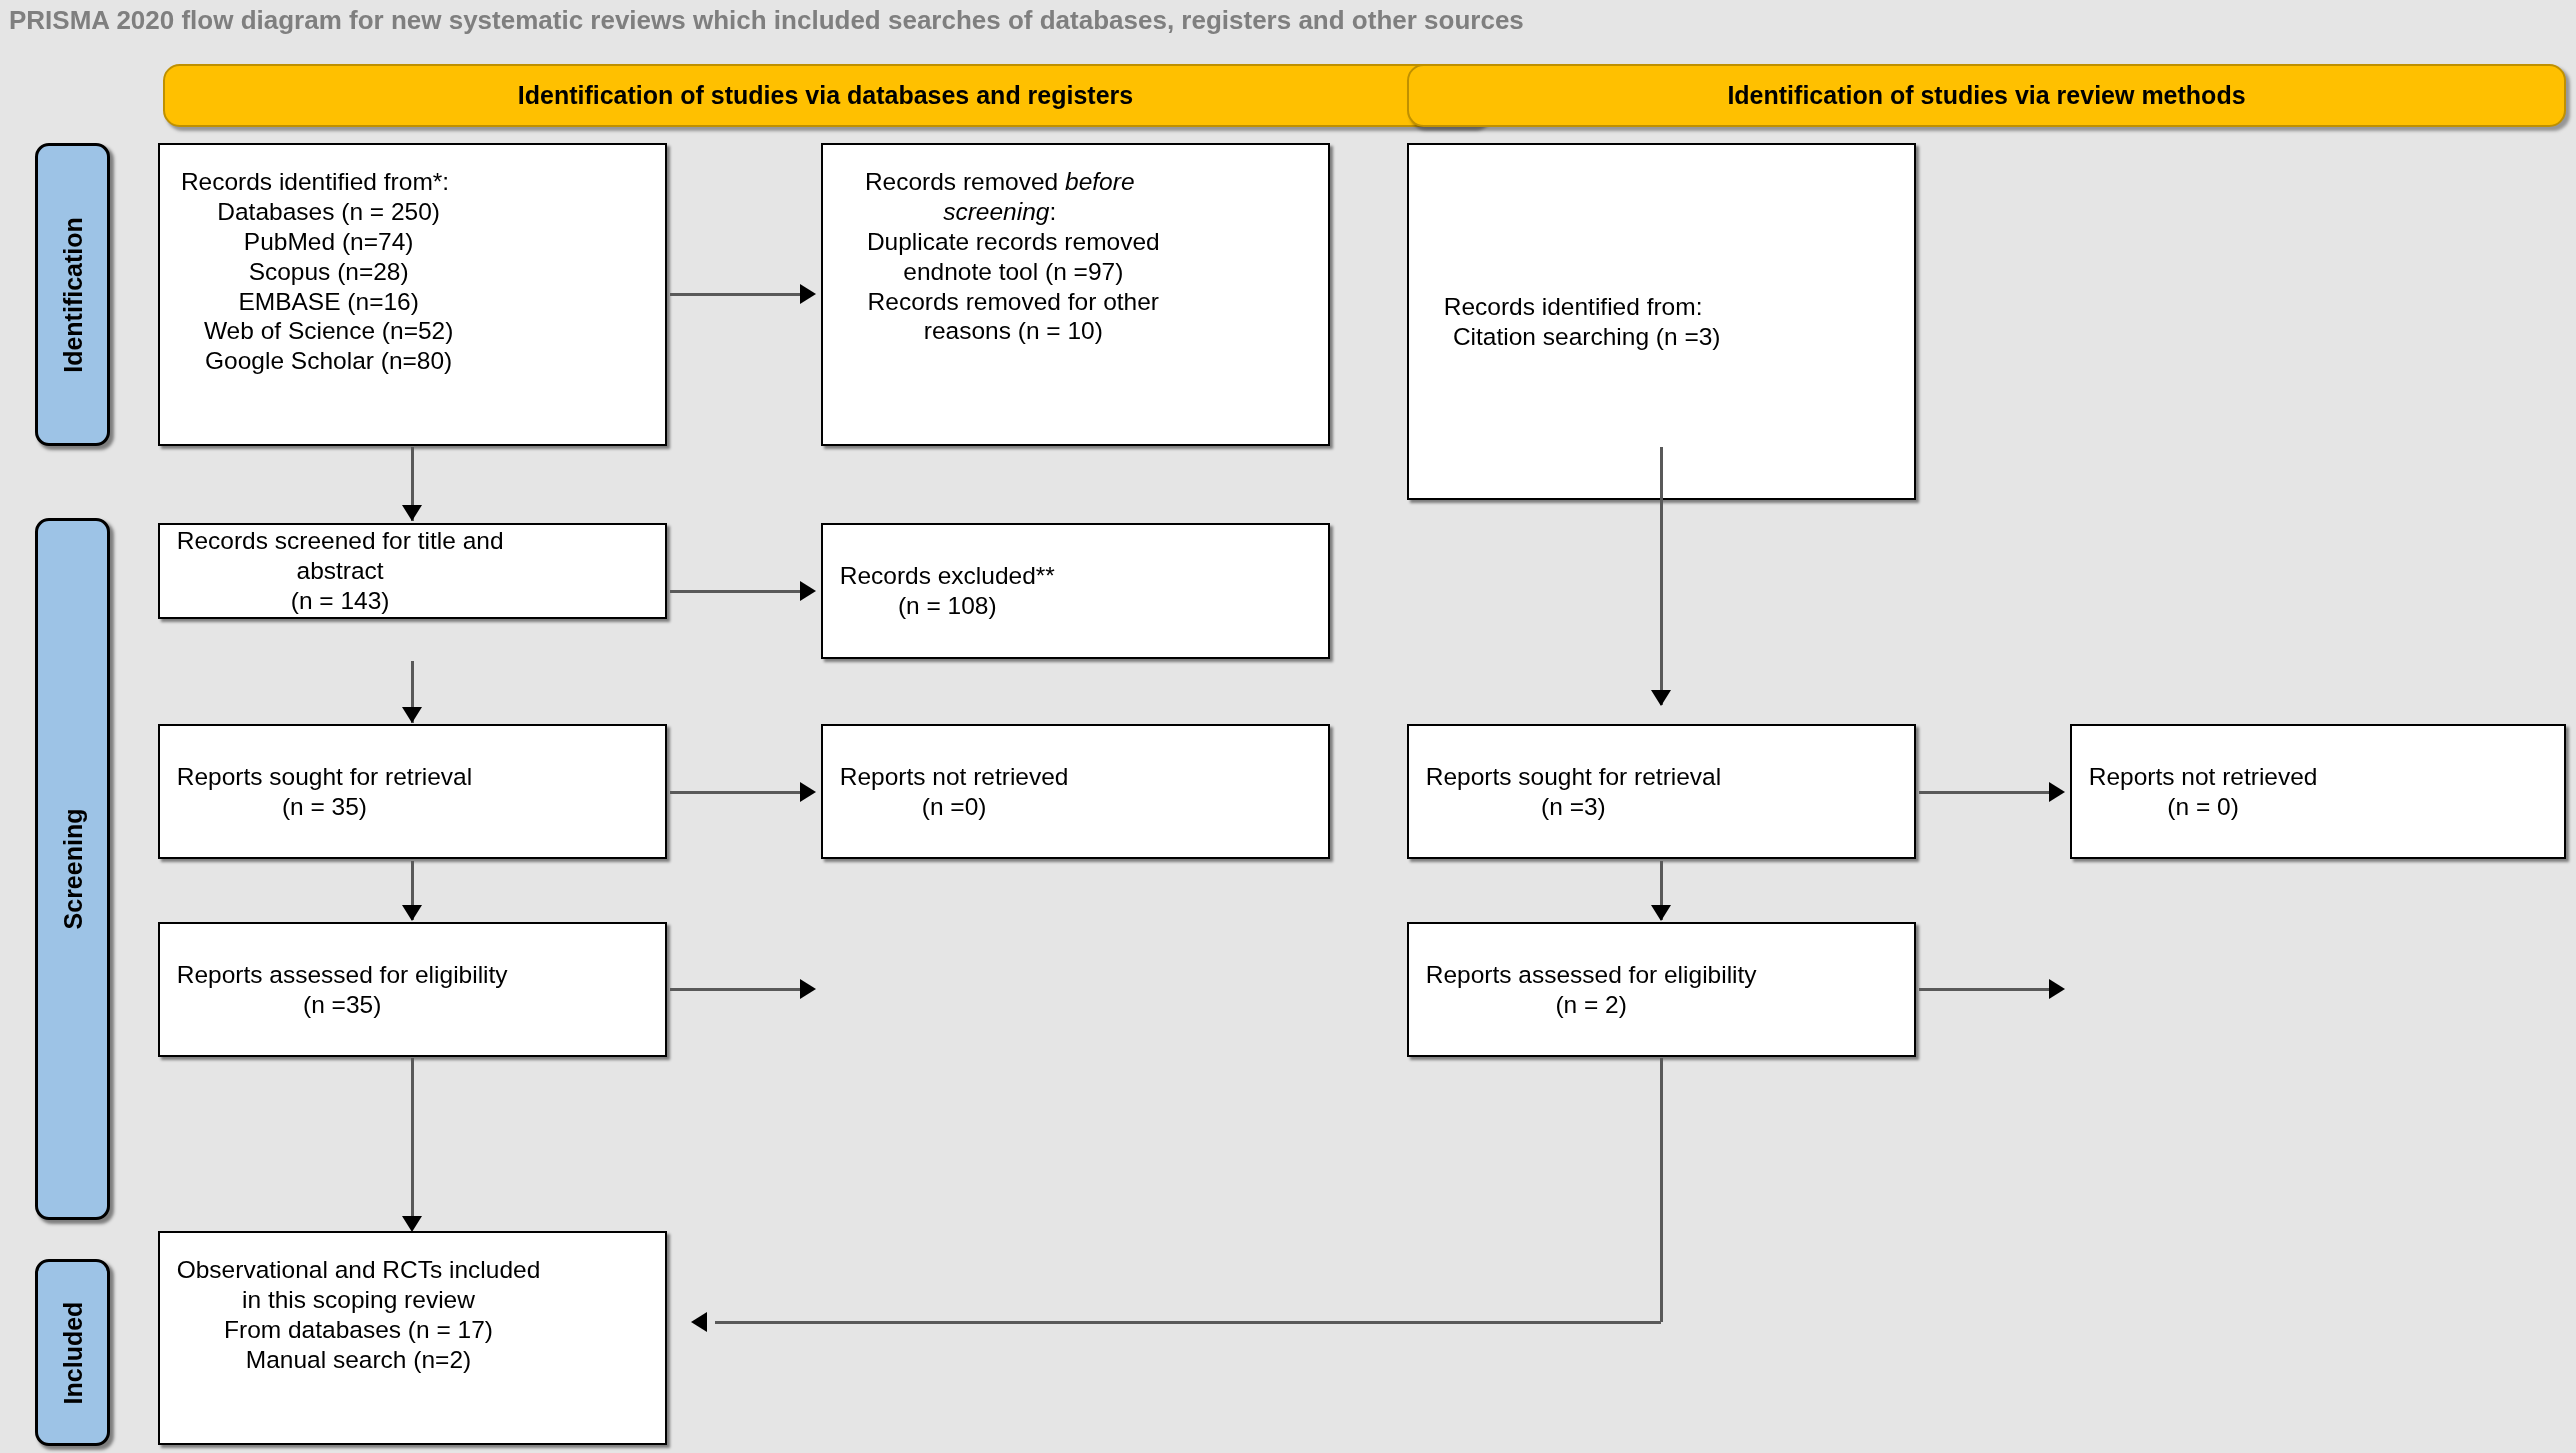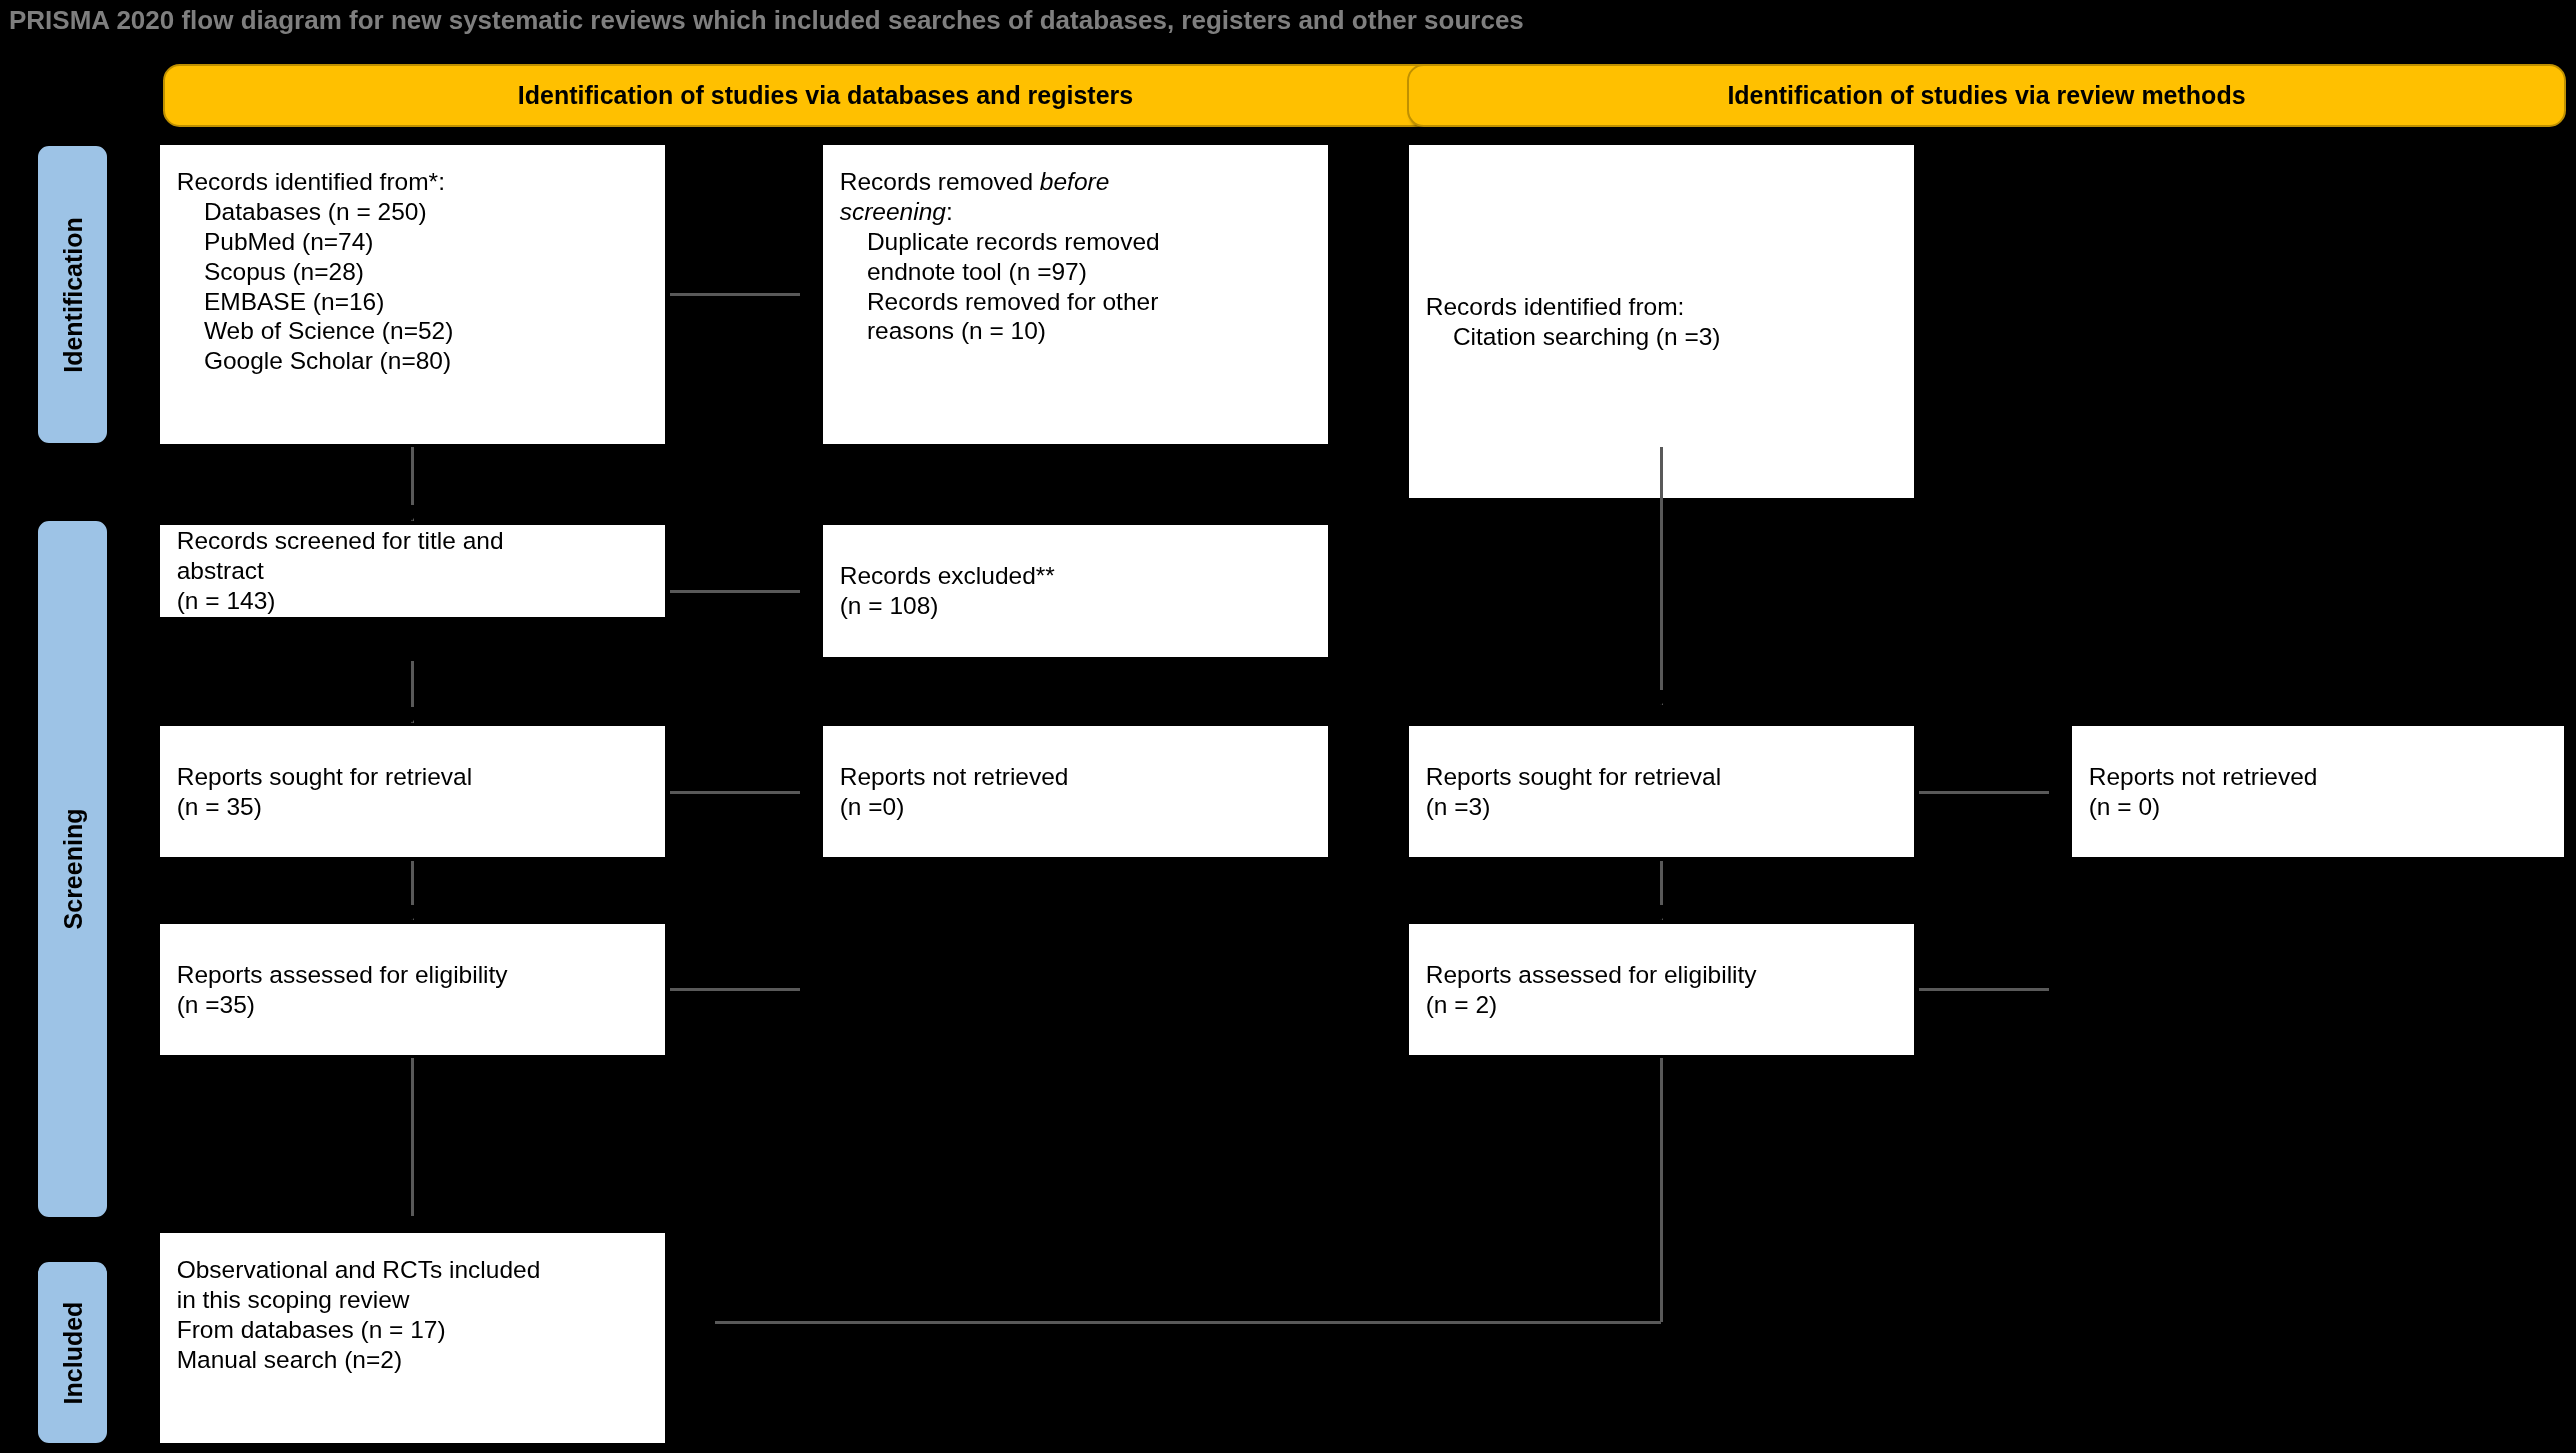--- a/index.html
+++ b/index.html
@@ -7,21 +7,21 @@
     padding: 0;
     background: #ffffff;
   }
   body {
     font-family: "Liberation Sans", sans-serif;
   }
   #page {
     position: relative;
     width: 2576px;
     height: 1453px;
-    background: #000000;
+    background: #e5e5e5;
     overflow: hidden;
   }
 
   
   #doc-title {
     position: absolute;
     left: 9px;
     top: 5.2px;
     font-size: 26px;
     font-weight: bold;
@@ -71,20 +71,21 @@
   
   .box {
     position: absolute;
     background: #ffffff;
     border: 2.6px solid #000000;
     box-sizing: border-box;
     box-shadow: 3.2px 3.2px 2.6px rgba(0,0,0,0.45);
     display: flex;
     align-items: center;
     padding: 0 16.7px;
+    text-align: center;
   }
   .box-text {
     font-size: 24.5px;
     line-height: 1.22;
     color: #000000;
     white-space: pre-wrap;
   }
   .box.center-top { align-items: flex-start; padding-top: 22px; }
 
   .ital { font-style: italic; margin-top: 35px; }

